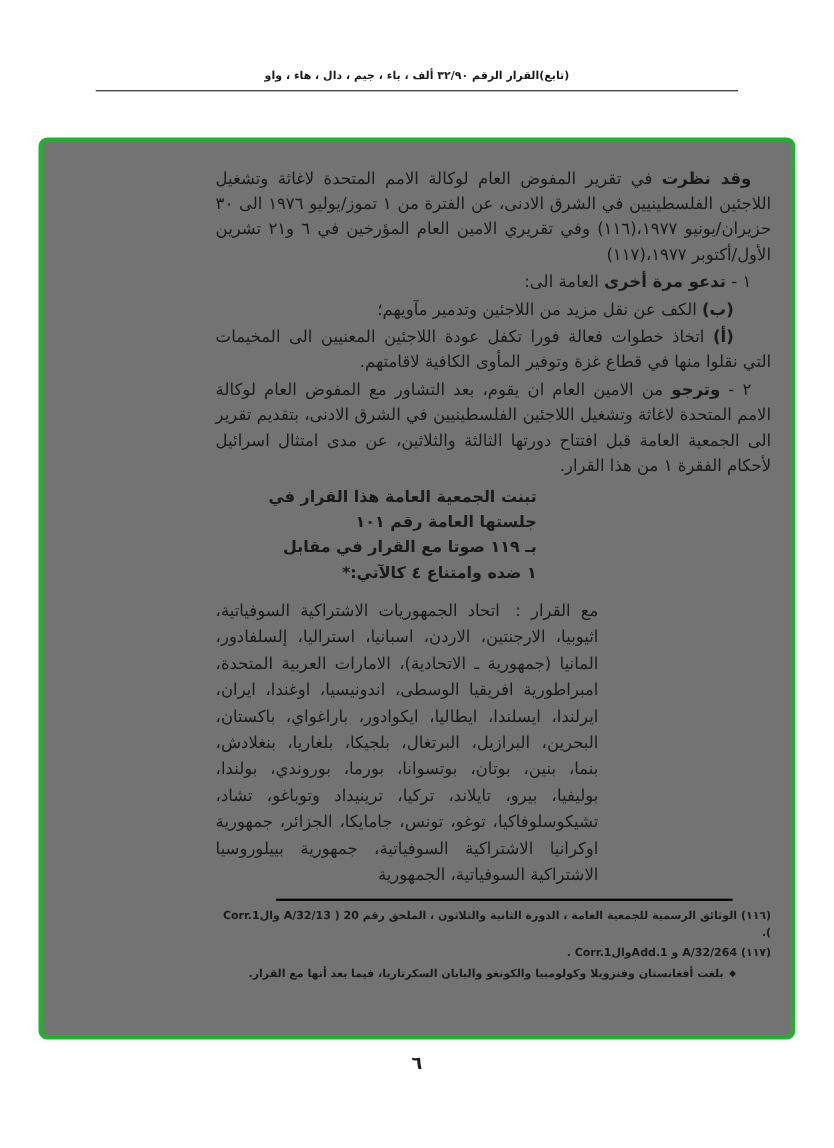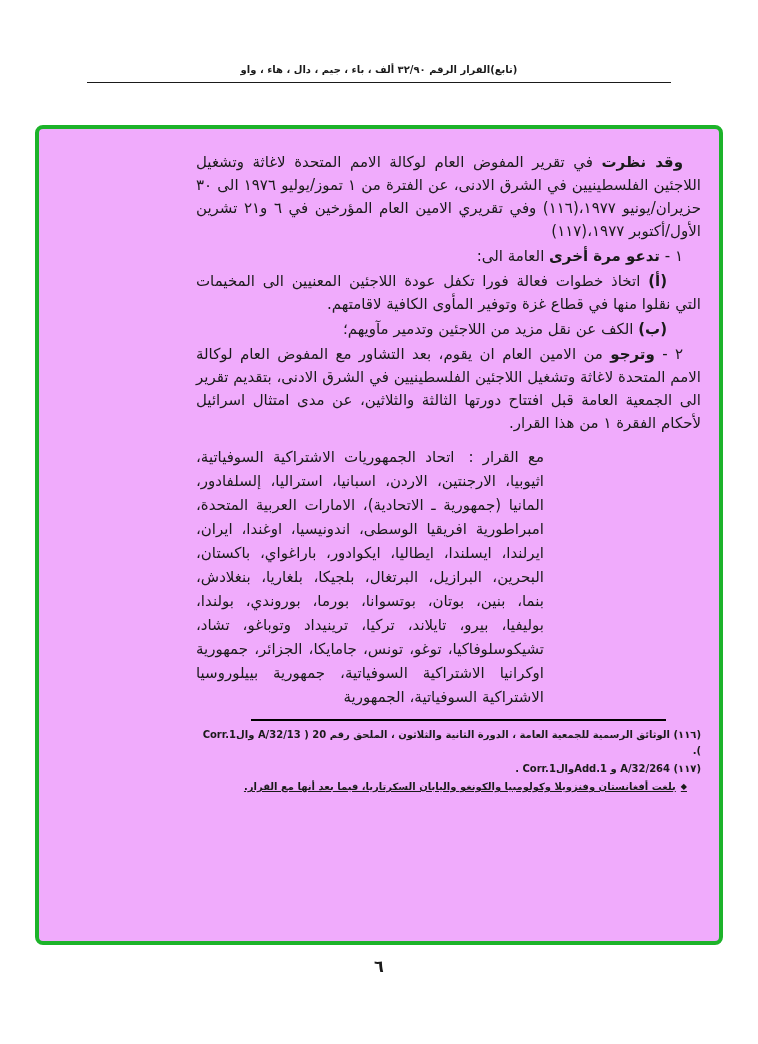--- a/index.html
+++ b/index.html
@@ -35,21 +35,21 @@
   }
   
   .frame {
     position: absolute;
     left: 35px;
     top: 125px;
     width: 680px;
     height: 812px;
     border: 4px solid #1db32a;
     border-radius: 8px;
-    background: #f0abfc;
+    background: #737373;
   }
   .content {
     position: absolute;
     top: 22px;
     right: 18px;
     width: 505px;
     direction: rtl;
     text-align: justify;
     font-size: 15px;
     line-height: 23px;
@@ -81,21 +81,21 @@
     line-height: 16px;
     text-align: right;
   }
   .fn-rule {
     height: 2px;
     background: #000;
     width: 415px;
     margin: 0 35px 6px auto;
   }
   .fn { margin-bottom: 2px; }
-  .fn-note { margin-right: 14px; text-decoration: underline; }
+  .fn-note { margin-right: 32px; }
   .bullet {
     font-size: 8px;
     margin-left: 5px;
     vertical-align: 1px;
   }
   
   .page-number {
     position: absolute;
     left: 0; right: 0;
     top: 957px;
@@ -114,26 +114,32 @@
     <div class="header-rule"></div>
   </div>
 
   <div class="frame" style="border-color: rgb(29, 179, 42);">
     <div class="content">
 
       <p class="p"><span class="b">وقد نظرت</span><span> في تقرير المفوض العام لوكالة الامم المتحدة لاغاثة وتشغيل اللاجئين الفلسطينيين في الشرق الادنى، عن الفترة من ١ تموز/يوليو ١٩٧٦ الى ٣٠ حزيران/يونيو ١٩٧٧،(١١٦) وفي تقريري الامين العام المؤرخين في ٦ و٢١ تشرين الأول/أكتوبر ١٩٧٧،(١١٧)</span></p>
 
       <p class="p"><span>١ - </span><span class="b">تدعو مرة أخرى</span><span> العامة الى:</span></p>
 
+      <p class="p ind-lg"><span class="b">(ب)</span><span> الكف عن نقل مزيد من اللاجئين وتدمير مآويهم؛</span></p>
+
       <p class="p ind-lg"><span class="b">(أ)</span><span> اتخاذ خطوات فعالة فورا تكفل عودة اللاجئين المعنيين الى المخيمات التي نقلوا منها في قطاع غزة وتوفير المأوى الكافية لاقامتهم.</span></p>
-
-      <p class="p ind-lg"><span class="b">(ب)</span><span> الكف عن نقل مزيد من اللاجئين وتدمير مآويهم؛</span></p>
 
       <p class="p"><span>٢ - </span><span class="b">وترجو</span><span> من الامين العام ان يقوم، بعد التشاور مع المفوض العام لوكالة الامم المتحدة لاغاثة وتشغيل اللاجئين الفلسطينيين في الشرق الادنى، بتقديم تقرير الى الجمعية العامة قبل افتتاح دورتها الثالثة والثلاثين، عن مدى امتثال اسرائيل لأحكام الفقرة ١ من هذا القرار.</span></p>
 
+      <div class="adoption">
+        <div>تبنت الجمعية العامة هذا القرار في</div>
+        <div>جلستها العامة رقم ١٠١</div>
+        <div>بـ ١١٩ صوتا مع القرار في مقابل</div>
+        <div>١ ضده وامتناع ٤ كالآتي:*</div>
+      </div>
 
       <div class="vote">
         <span class="vote-label">مع القرار :</span><span>اتحاد الجمهوريات الاشتراكية السوفياتية، اثيوبيا، الارجنتين، الاردن، اسبانيا، استراليا، إلسلفادور، المانيا (جمهورية ـ الاتحادية)، الامارات العربية المتحدة، امبراطورية افريقيا الوسطى، اندونيسيا، اوغندا، ايران، ايرلندا، ايسلندا، ايطاليا، ايكوادور، باراغواي، باكستان، البحرين، البرازيل، البرتغال، بلجيكا، بلغاريا، بنغلادش، بنما، بنين، بوتان، بوتسوانا، بورما، بوروندي، بولندا، بوليفيا، بيرو، تايلاند، تركيا، ترينيداد وتوباغو، تشاد، تشيكوسلوفاكيا، توغو، تونس، جامايكا، الجزائر، جمهورية اوكرانيا الاشتراكية السوفياتية، جمهورية بييلوروسيا الاشتراكية السوفياتية، الجمهورية</span>
       </div>
 
       <div class="footnotes">
         <div class="fn-rule"></div>
         <div class="fn">(١١٦) الوثائق الرسمية للجمعية العامة ، الدورة الثانية والثلاثون ، الملحق رقم 20 ( A/32/13 والCorr.1 ).</div>
         <div class="fn">(١١٧) A/32/264 و Add.1والCorr.1 .</div>
         <div class="fn fn-note">

